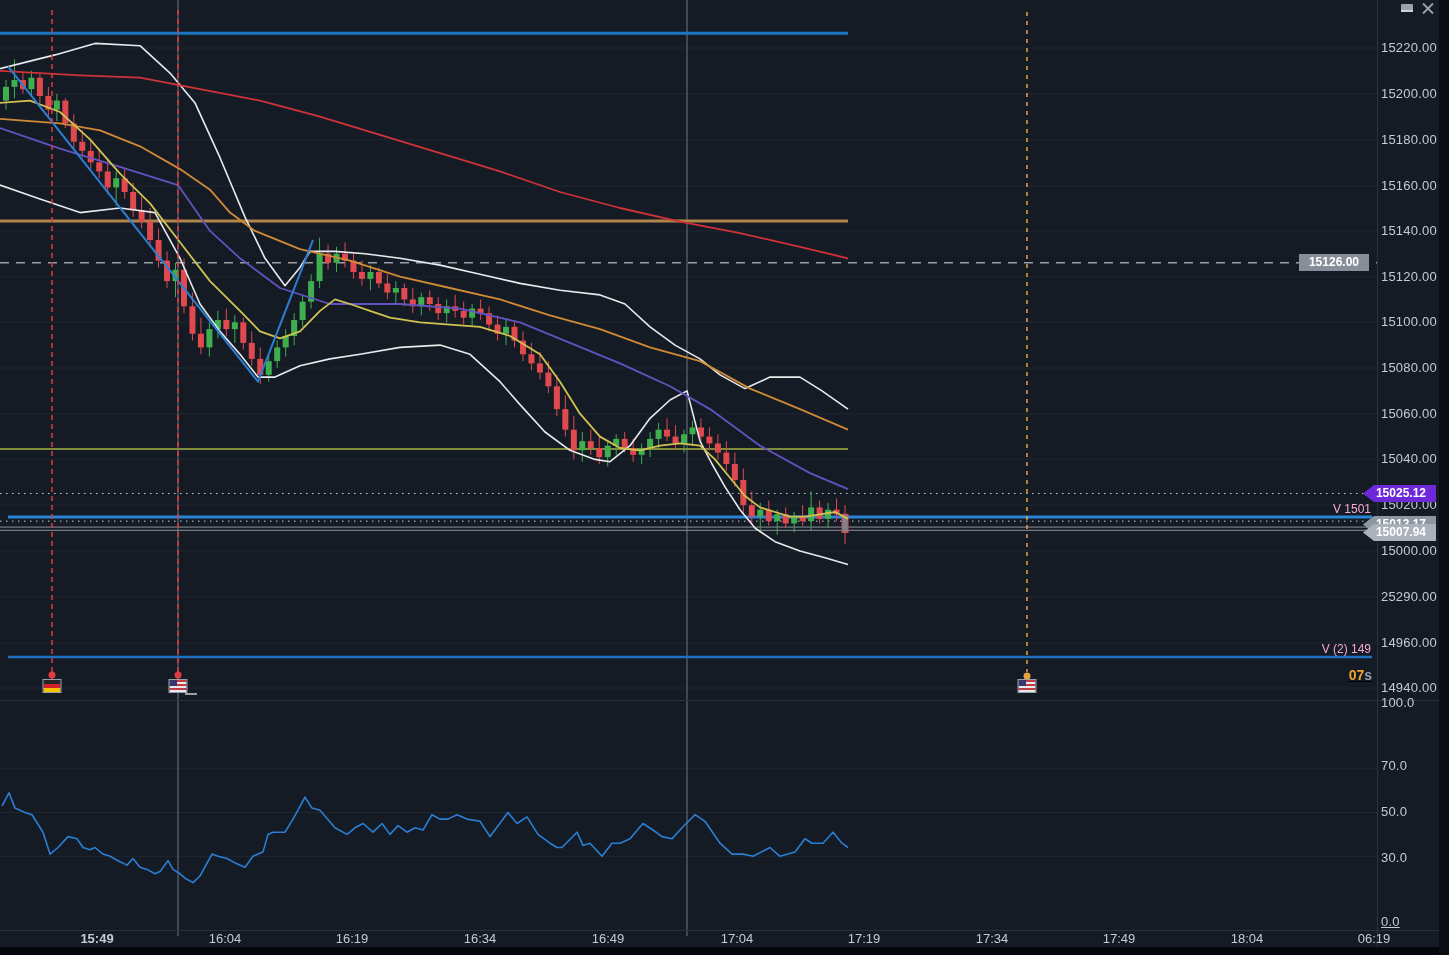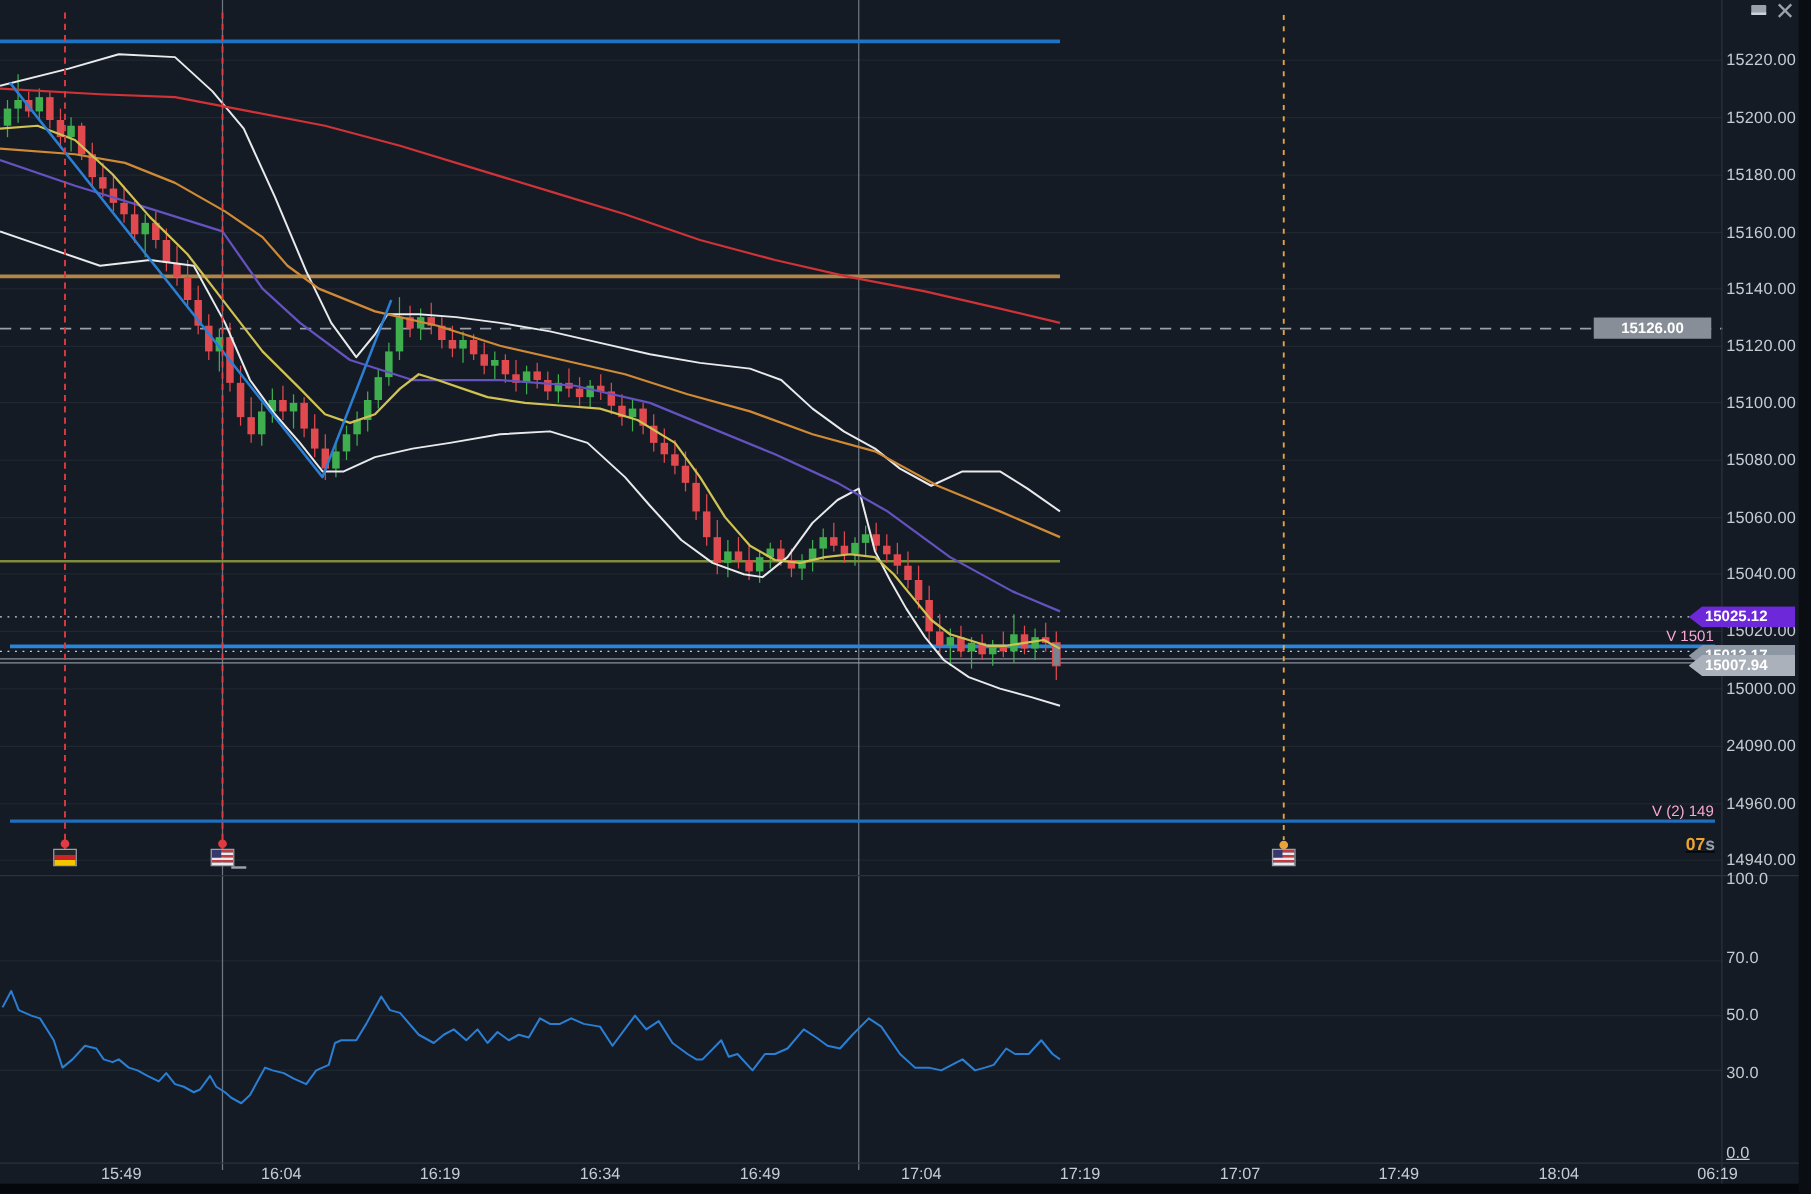--- a/index.html
+++ b/index.html
@@ -13,21 +13,21 @@
   .axis-label{
     position:absolute;left:1381px;color:#c6cbd2;font-size:13px;line-height:16px;
     white-space:nowrap;letter-spacing:.2px;
   }
   .time-label{
     position:absolute;top:931px;transform:translateX(-50%);
     color:#c6cbd2;font-size:13px;white-space:nowrap;
   }
   .plabel{
     position:absolute;height:17px;line-height:17px;font-size:12px;font-weight:bold;
-    color:#ffffff;padding:0 22px;white-space:nowrap;z-index:6;
+    color:#ffffff;padding:0 10px;white-space:nowrap;z-index:6;
   }
   .plabel.arrow{padding-left:13px;clip-path:polygon(0 50%,11px 0,100% 0,100% 100%,11px 100%);}
   #v-label-1,#v-label-2{
     position:absolute;color:#f9a8d4;font-size:12px;white-space:nowrap;z-index:5;
   }
   #v-label-1{top:502px;right:78px;}
   #v-label-2{top:642px;right:78px;}
   #countdown{position:absolute;top:667px;right:77px;font-size:14px;font-weight:bold;z-index:5;text-decoration:underline;}
   #countdown .val{color:#f0a42e;}
   #countdown .unit{color:#9aa0a8;}
@@ -346,38 +346,38 @@
       <div class="axis-label" style="top: 132px;">15180.00</div>
       <div class="axis-label" style="top: 178px;">15160.00</div>
       <div class="axis-label" style="top: 223px;">15140.00</div>
       <div class="axis-label" style="top: 269px;">15120.00</div>
       <div class="axis-label" style="top: 314px;">15100.00</div>
       <div class="axis-label" style="top: 360px;">15080.00</div>
       <div class="axis-label" style="top: 406px;">15060.00</div>
       <div class="axis-label" style="top: 451px;">15040.00</div>
       <div class="axis-label" style="top: 497px;">15020.00</div>
       <div class="axis-label" style="top: 543px;">15000.00</div>
-      <div class="axis-label" style="top: 589px;">24090.00</div>
+      <div class="axis-label" style="top: 589px;">25290.00</div>
       <div class="axis-label" style="top: 635px;">14960.00</div>
       <div class="axis-label" style="top: 680px;">14940.00</div>
       <div class="axis-label" style="top: 695px;">100.0</div>
       <div class="axis-label" style="top: 758px;">70.0</div>
       <div class="axis-label" style="top: 804px;">50.0</div>
       <div class="axis-label" style="top: 850px;">30.0</div>
       <div class="axis-label" style="top: 914px; text-decoration: underline;">0.0</div>
     </div>
   <div id="time-axis-labels">
-      <div class="time-label" style="left: 97px;">15:49</div>
+      <div class="time-label" style="left: 97px; font-weight: bold;">15:49</div>
       <div class="time-label" style="left: 225px;">16:04</div>
       <div class="time-label" style="left: 352px;">16:19</div>
       <div class="time-label" style="left: 480px;">16:34</div>
       <div class="time-label" style="left: 608px;">16:49</div>
       <div class="time-label" style="left: 737px; text-align: right;">17:04</div>
       <div class="time-label" style="left: 864px;">17:19</div>
-      <div class="time-label" style="left: 992px;">17:07</div>
+      <div class="time-label" style="left: 992px;">17:34</div>
       <div class="time-label" style="left: 1119px; text-align: center;">17:49</div>
       <div class="time-label" style="left: 1247px;">18:04</div>
       <div class="time-label" style="left: 1374px;">06:19</div>
     </div>
   <div id="price-tags">
       <div class="plabel" style="top: 254px; right: 80px; background: rgb(135, 142, 152);">15126.00</div>
       <div class="plabel arrow" style="top: 516px; right: 13px; background: rgb(141, 151, 163);">15013.17</div>
       <div class="plabel arrow" style="top: 485px; right: 13px; background: #6d28d9;">15025.12</div>
       <div class="plabel arrow" style="top: 524px; right: 13px; background: rgb(171, 177, 186);">15007.94</div>
     </div>

